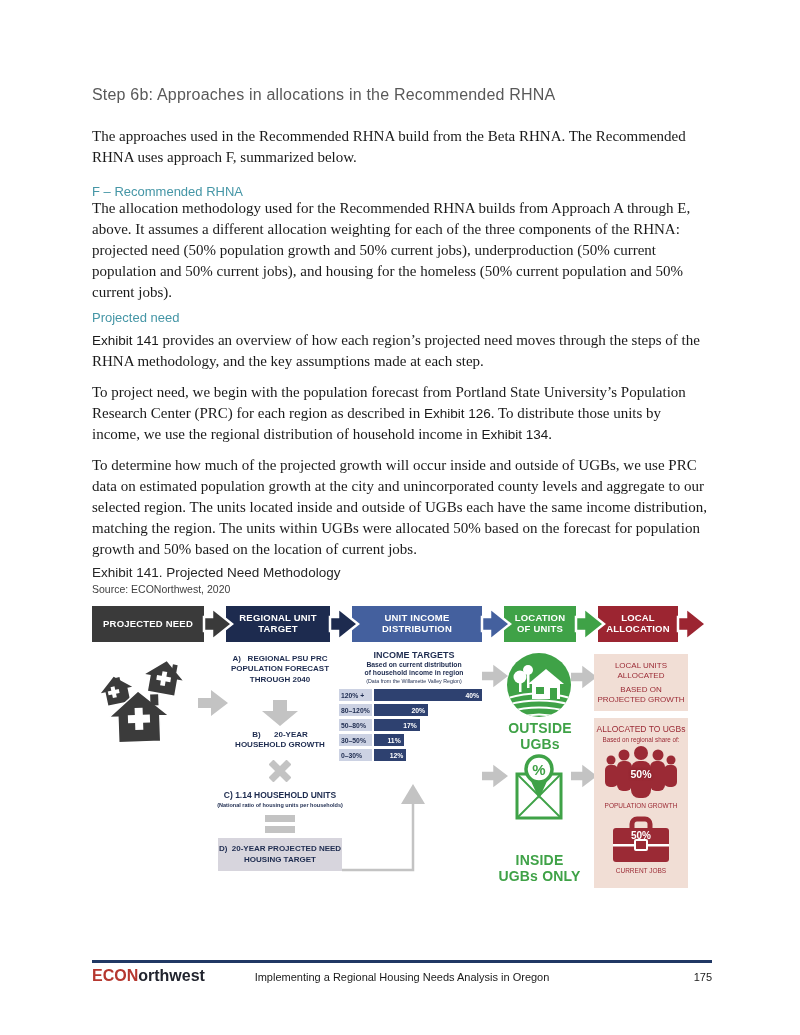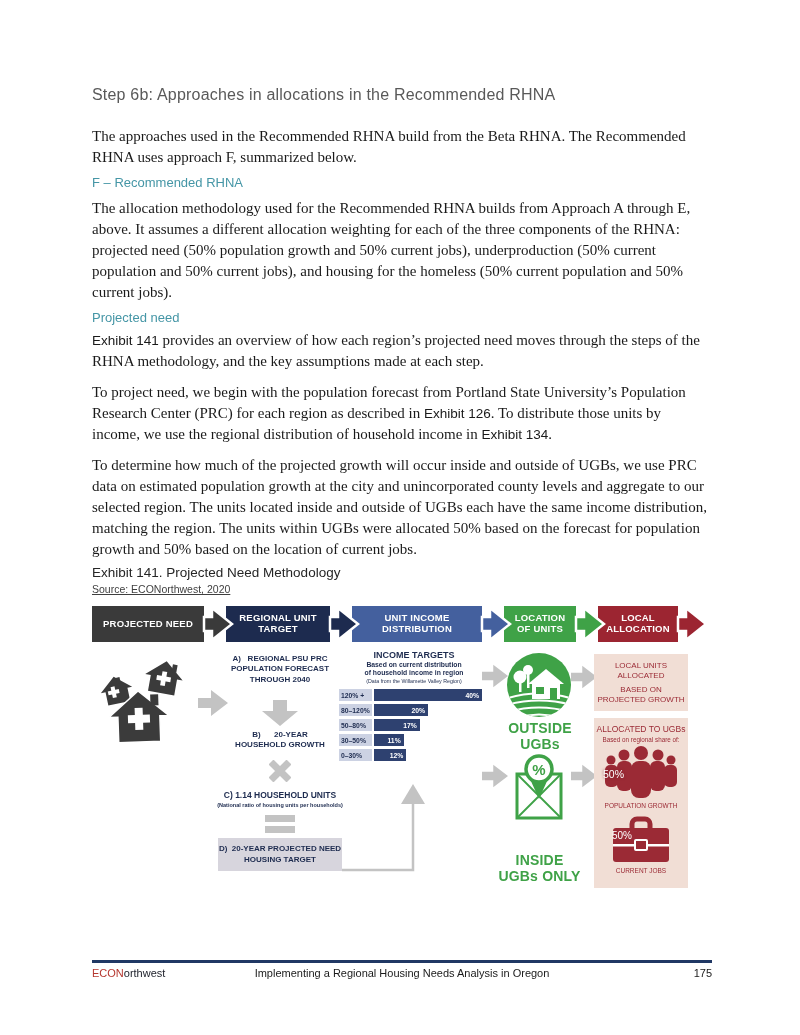--- a/index.html
+++ b/index.html
@@ -32,65 +32,65 @@
   .chart-note{color:var(--navy_text,#1d2b4f);font-size:5.3px;text-align:center;margin-top:1px;}
   .bar-rows{margin-top:5px;}
   .bar-row{display:flex;align-items:center;margin-bottom:3px;height:12px;}
   .bar-label{width:33px;height:12px;background:var(--bar_label_bg,#ccd2e3);color:var(--navy_text,#1d2b4f);
     font-weight:bold;font-size:6.8px;display:flex;align-items:center;padding-left:2px;box-sizing:border-box;margin-right:2px;}
   .bar{height:12px;background:var(--bar_navy,#2e4170);display:flex;align-items:center;justify-content:flex-end;}
   .bar-val{color:#fff;font-weight:bold;font-size:6.8px;padding-right:3px;}
   .green-label{color:var(--green,#3fa247);font-weight:bold;font-size:14px;text-align:center;letter-spacing:.2px;white-space:pre-wrap;}
   .pink-box{background:var(--pink,#f1ded5);box-sizing:border-box;}
   .red-label{color:var(--dark_red,#9b2a35);font-weight:normal;text-align:center;line-height:1.25;white-space:pre-line;}
-  .icon-overlay{position:absolute;left:0;right:0;color:#fff;font-weight:normal;
+  .icon-overlay{position:absolute;left:0;right:0;text-align:center;color:#fff;font-weight:bold;
     font-family:"Liberation Sans","DejaVu Sans",sans-serif;}
 
   
   .f-house{fill:#3b3b3b;}
   .f-gray{fill:var(--arrow_gray,#c3c3c3);}
   .s-gray{stroke:var(--arrow_gray,#c3c3c3);}
   .f-green{fill:var(--green,#3fa247);}
   .s-green{stroke:var(--green,#3fa247);}
   .f-red{fill:var(--dark_red,#9b2a35);}
   .s-red{stroke:var(--dark_red,#9b2a35);}
 
   
   .footer{left:0;top:960px;width:620px;border-top:3px solid var(--footer_rule,#203864);padding-top:4px;
     display:flex;align-items:baseline;font-family:"Liberation Sans","DejaVu Sans",sans-serif;font-size:11px;color:#1a1a1a;}
-  .footer .left{width:150px;font-weight:normal;font-size:11px;}
+  .footer .left{width:150px;font-weight:bold;font-size:16px;}
   .footer .center{flex:1;text-align:center;}
   .footer .right{width:150px;text-align:right;}
   .logo-red{color:var(--logo_red,#b5372f);}
   .logo-dark{color:#21242e;}
 </style>
 </head>
 <body>
 
 <div class="page">
   <div class="content">
 
     <div class="abs h1" style="top:86px;left:0;">Step 6b: Approaches in allocations in the Recommended RHNA</div>
 
     <div class="abs para" style="top:126px;">The approaches used in the Recommended RHNA build from the Beta RHNA. The Recommended RHNA uses approach F, summarized below.</div>
 
-    <div class="abs subhead" style="top:175px;">F – Recommended RHNA</div>
+    <div class="abs subhead" style="top:184px;">F – Recommended RHNA</div>
 
     <div class="abs para" style="top:198px;">The allocation methodology used for the Recommended RHNA builds from Approach A through E, above. It assumes a different allocation weighting for each of the three components of the RHNA: projected need (50% population growth and 50% current jobs), underproduction (50% current population and 50% current jobs), and housing for the homeless (50% current population and 50% current jobs).</div>
 
     <div class="abs subhead" style="top:310px;">Projected need</div>
 
     <div class="abs para" style="top:330px;"><span class="sans-run">Exhibit 141</span><span> provides an overview of how each region’s projected need moves through the steps of the RHNA methodology, and the key assumptions made at each step.</span></div>
 
     <div class="abs para" style="top:382px;"><span>To project need, we begin with the population forecast from Portland State University’s Population Research Center (PRC) for each region as described in </span><span class="sans-run">Exhibit 126</span><span>. To distribute those units by income, we use the regional distribution of household income in </span><span class="sans-run">Exhibit 134</span><span>.</span></div>
 
     <div class="abs para" style="top:455px;">To determine how much of the projected growth will occur inside and outside of UGBs, we use PRC data on estimated population growth at the city and unincorporated county levels and aggregate to our selected region. The units located inside and outside of UGBs each have the same income distribution, matching the region. The units within UGBs were allocated 50% based on the forecast for population growth and 50% based on the location of current jobs.</div>
 
     <div class="abs ex-title" style="top:565px;">Exhibit 141. Projected Need Methodology</div>
-    <div class="abs ex-source" style="top:583px;text-decoration:underline;">Source: ECONorthwest, 2020</div>
+    <div class="abs ex-source" style="top:583px;">Source: ECONorthwest, 2020</div>
 
     <div class="abs banner">
       <svg width="620" height="38" viewBox="0 0 620 38">
         <rect x="0" y="1" width="112" height="36" fill="#3a3a3a"></rect>
         <rect x="134" y="1" width="104" height="36" fill="#1d2b4f"></rect>
         <rect x="260" y="1" width="130" height="36" fill="#44609e"></rect>
         <rect x="412" y="1" width="72" height="36" fill="#3fa247"></rect>
         <rect x="506" y="1" width="80" height="36" fill="#9c2531"></rect>
         <path d="M112,12h8v-9l20,16-20,16v-9h-8z" stroke="#fff" stroke-width="2.5" fill="#3a3a3a"></path>
         <path d="M238,12h8v-9l20,16-20,16v-9h-8z" stroke="#fff" stroke-width="2.5" fill="#1d2b4f"></path>

